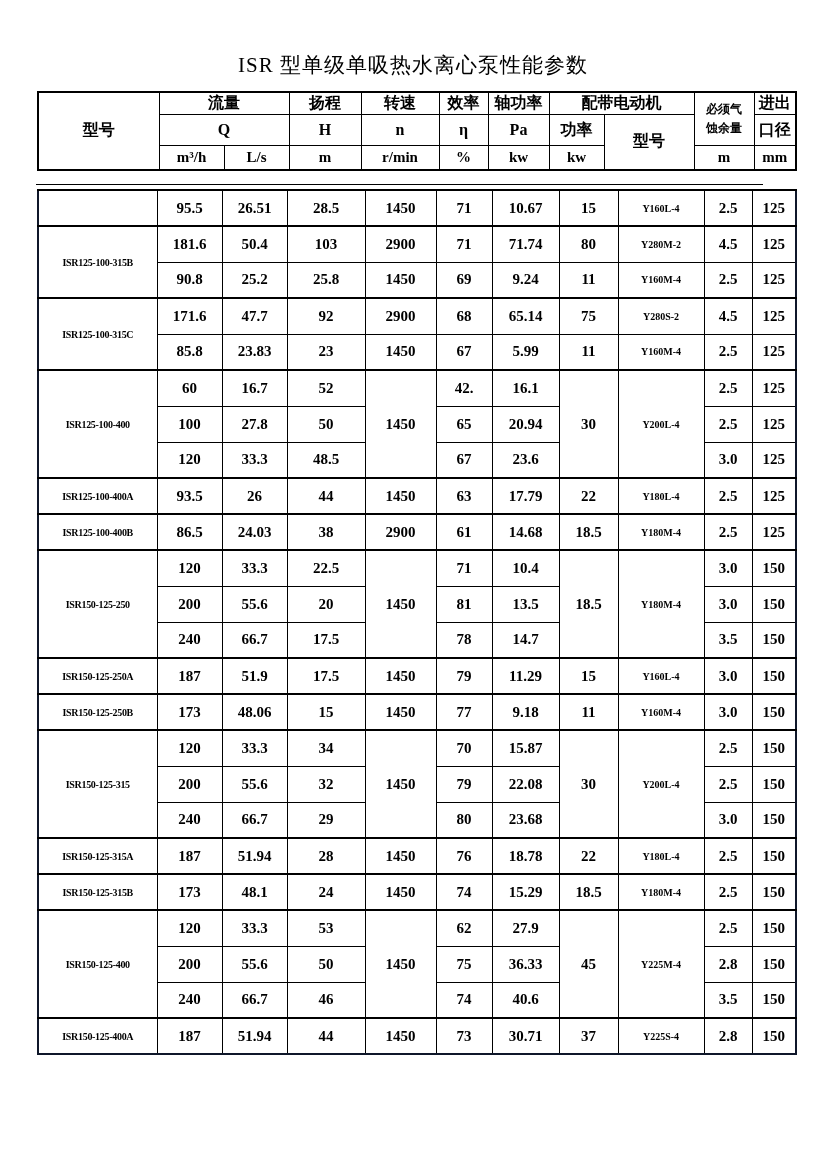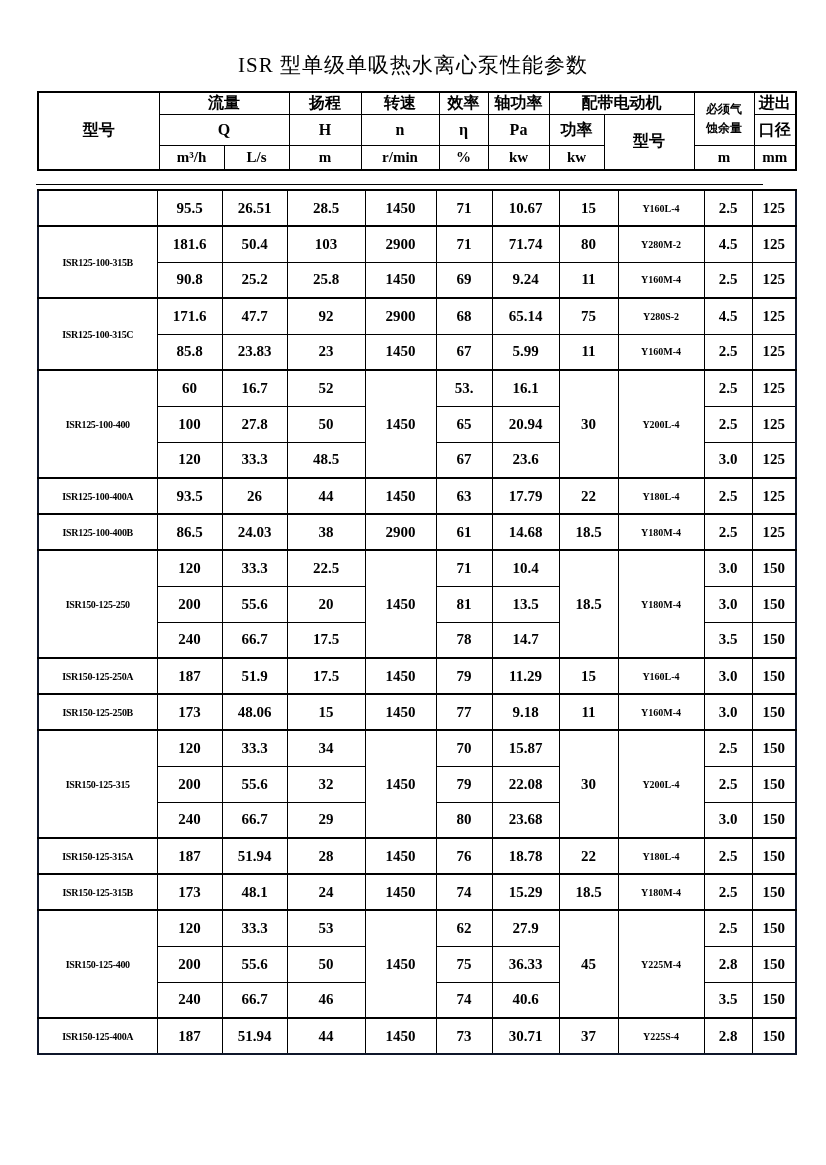--- a/index.html
+++ b/index.html
@@ -178,21 +178,21 @@
           <td class="motor-cell">Y160M-4</td>
           <td class="num">2.5</td>
           <td class="num">125</td>
         </tr>
         <tr class="group-start">
           <td class="model-cell" rowspan="3">ISR125-100-400</td>
           <td class="num">60</td>
           <td class="num">16.7</td>
           <td class="num">52</td>
           <td class="num" rowspan="3">1450</td>
-          <td class="num">53.</td>
+          <td class="num">42.</td>
           <td class="num">16.1</td>
           <td class="num" rowspan="3">30</td>
           <td class="motor-cell" rowspan="3">Y200L-4</td>
           <td class="num">2.5</td>
           <td class="num">125</td>
         </tr>
         <tr>
           <td class="num">100</td>
           <td class="num">27.8</td>
           <td class="num">50</td>

